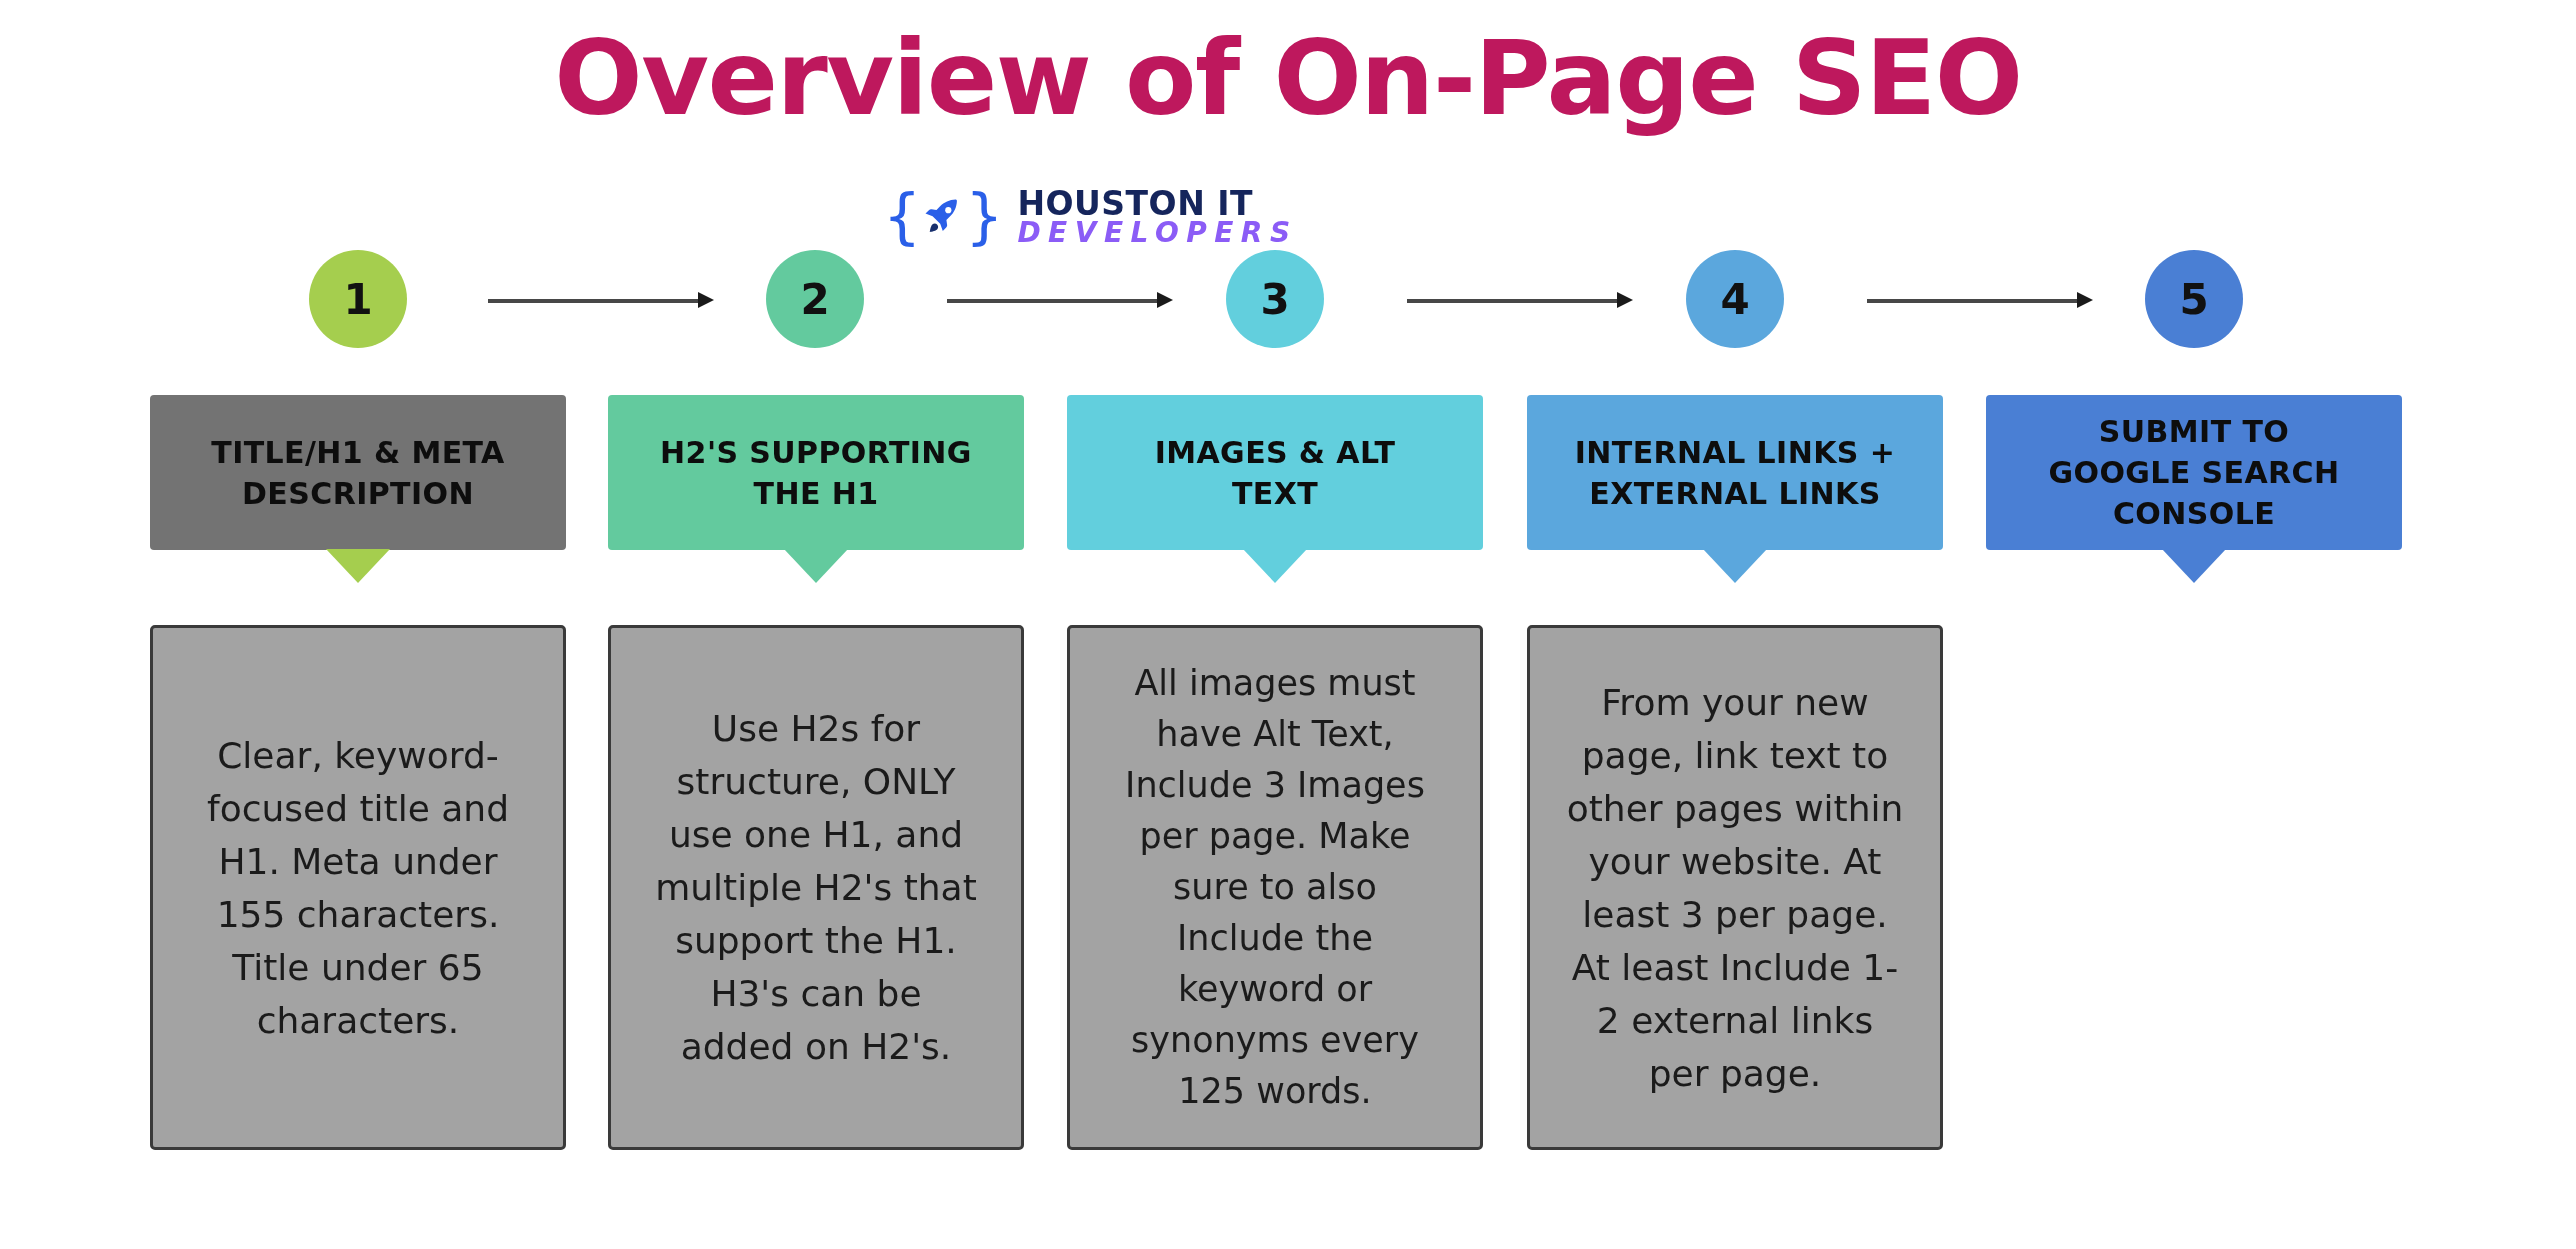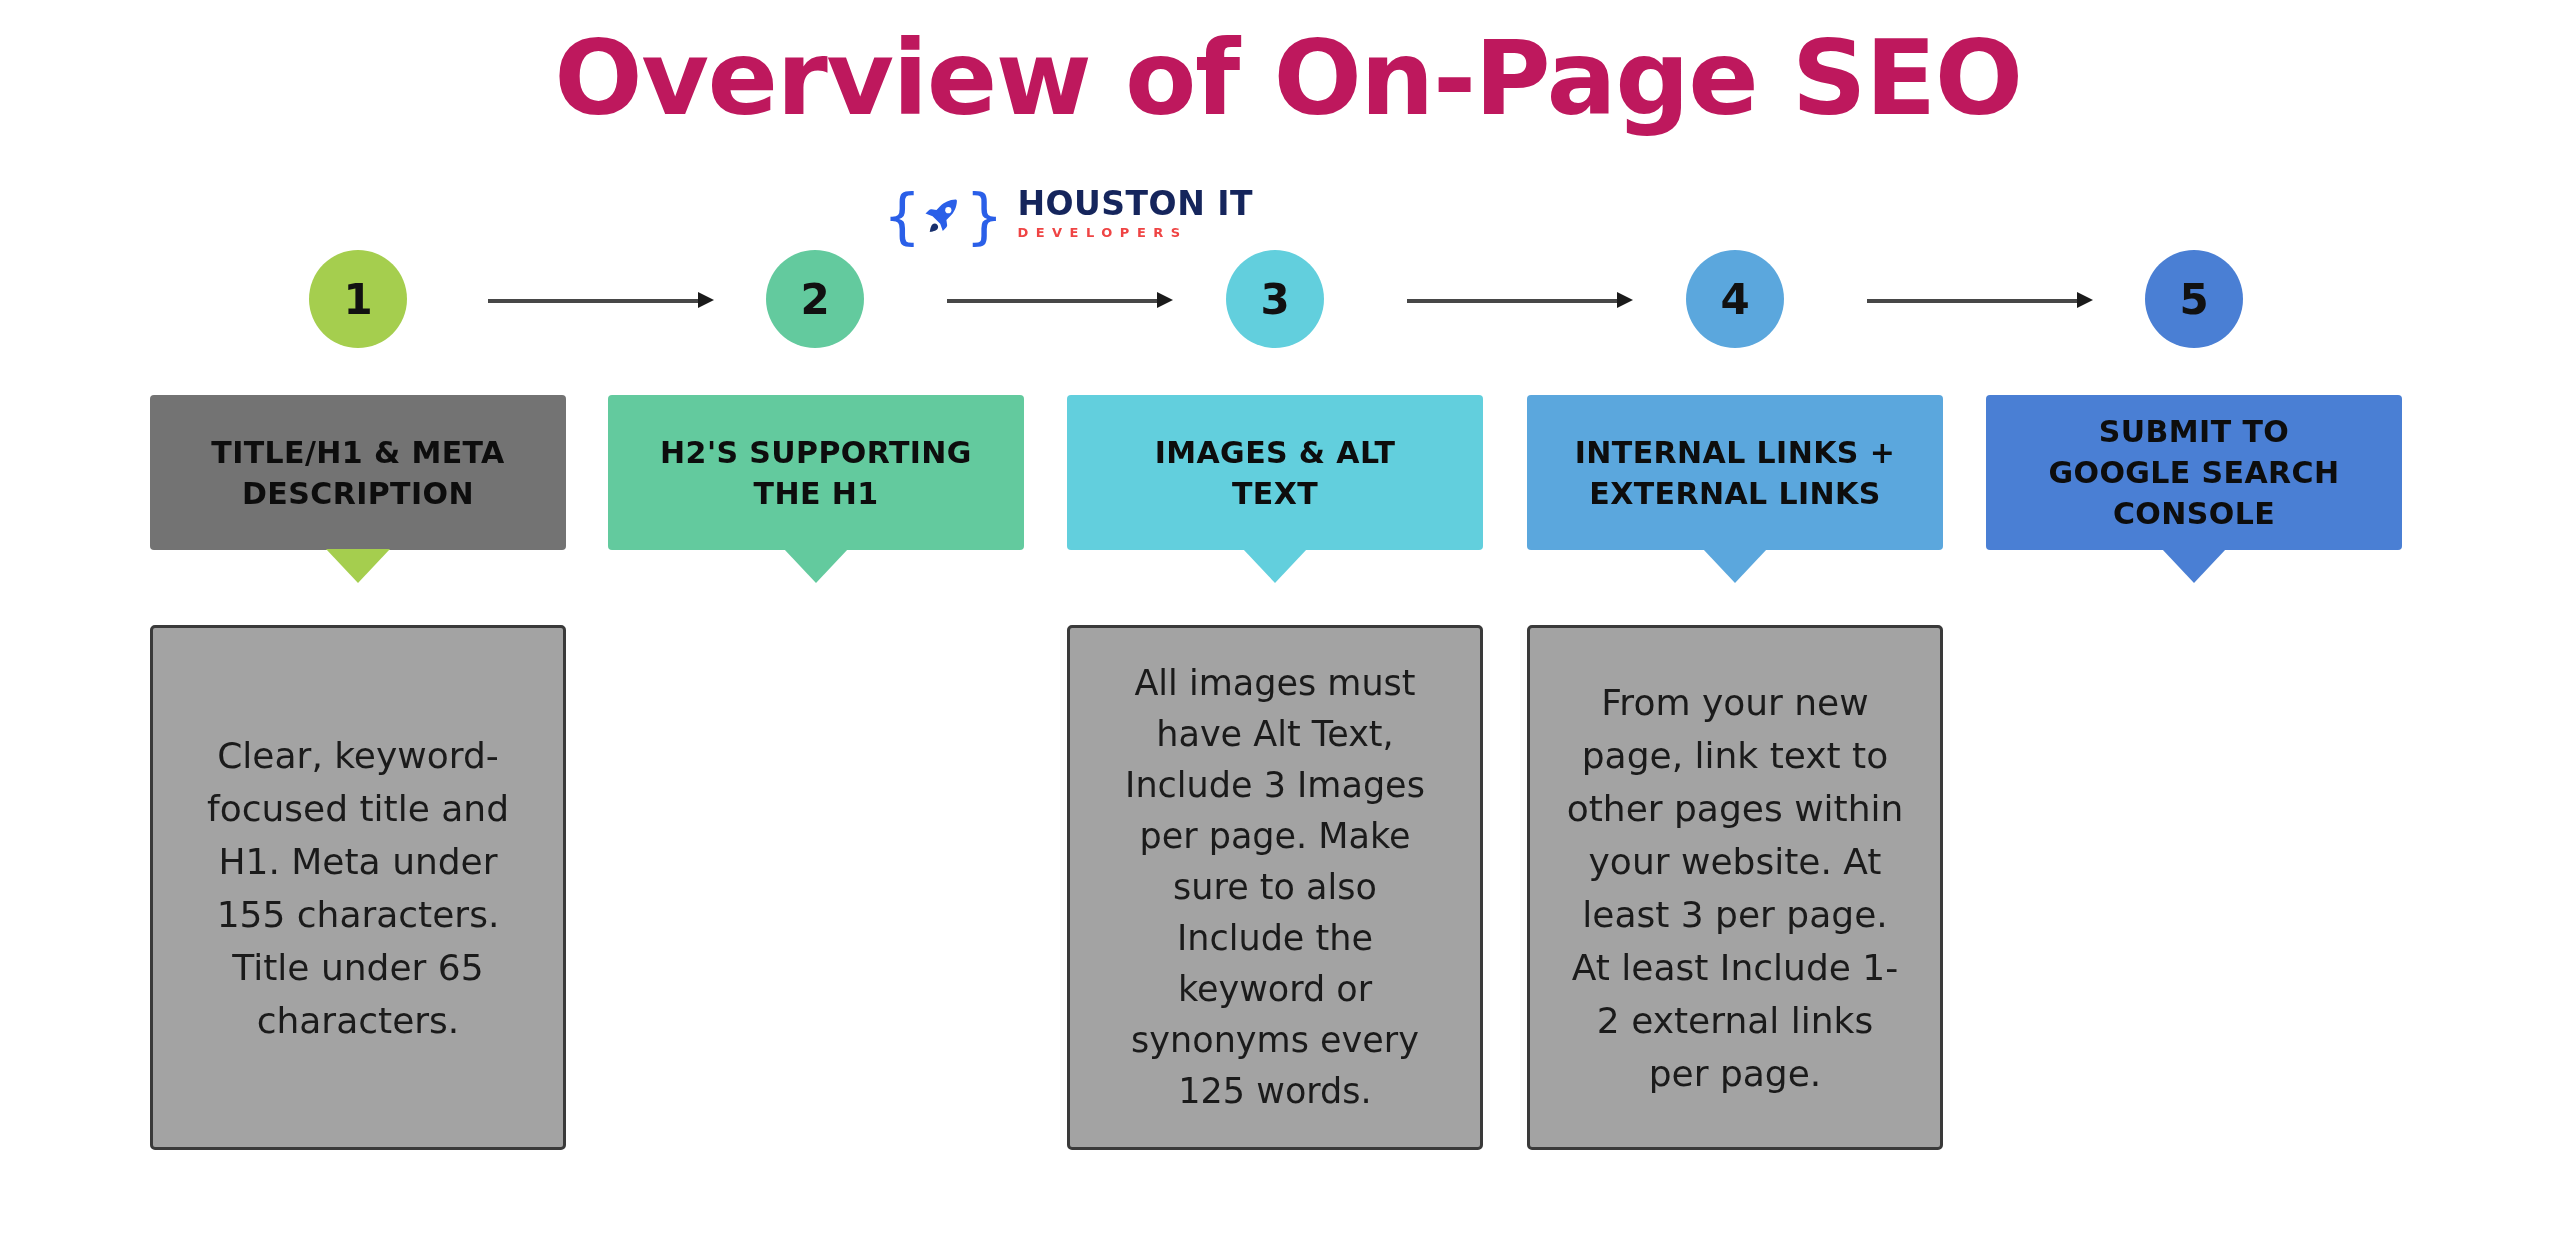--- a/index.html
+++ b/index.html
@@ -75,26 +75,27 @@
   }
   .logo-line1 {
     font-size: 33px;
     line-height: 34px;
     font-weight: 800;
     color: #15255c;
     letter-spacing: 0.5px;
     font-family: "DejaVu Sans", sans-serif;
   }
   .logo-line2 {
-    font-size: 13px;
+    font-size: 28px;
     line-height: 24px;
     font-weight: 700;
-    color: #ef4444;
+    color: #8b5cf6;
     letter-spacing: 7.5px;
     font-family: "DejaVu Sans", sans-serif;
+    font-style: italic;
   }
   .col-1 { left: 150px; }
   .col-2 { left: 608px; }
   .col-3 { left: 1067px; }
   .col-4 { left: 1527px; }
   .col-5 { left: 1986px; }
 
   
   .circle {
     position: absolute;
@@ -256,20 +257,29 @@
   </div>
 
   <div class="circle" style="left:766px; background:#63ca9e;">
     <span>2</span>
   </div>
   <div class="banner col-2" style="background:#63ca9e;">
     <span class="banner-label" style="white-space:pre-line;">H2'S SUPPORTING
 THE H1</span>
   </div>
   <div class="banner-tail" style="left:608px; border-top:34px solid #63ca9e;"></div>
+  <div class="card col-2">
+    <span class="card-text">Use H2s for
+structure, ONLY
+use one H1, and
+multiple H2's that
+support the H1.
+H3's can be
+added on H2's.</span>
+  </div>
 
   <div class="circle" style="left:1226px; background:#62cfdd;">
     <span>3</span>
   </div>
   <div class="banner col-3" style="background:#62cfdd;">
     <span class="banner-label" style="white-space:pre-line;">IMAGES &amp; ALT
 TEXT</span>
   </div>
   <div class="banner-tail" style="left:1067px; border-top:34px solid #62cfdd;"></div>
   <div class="card col-3 tall-text">

